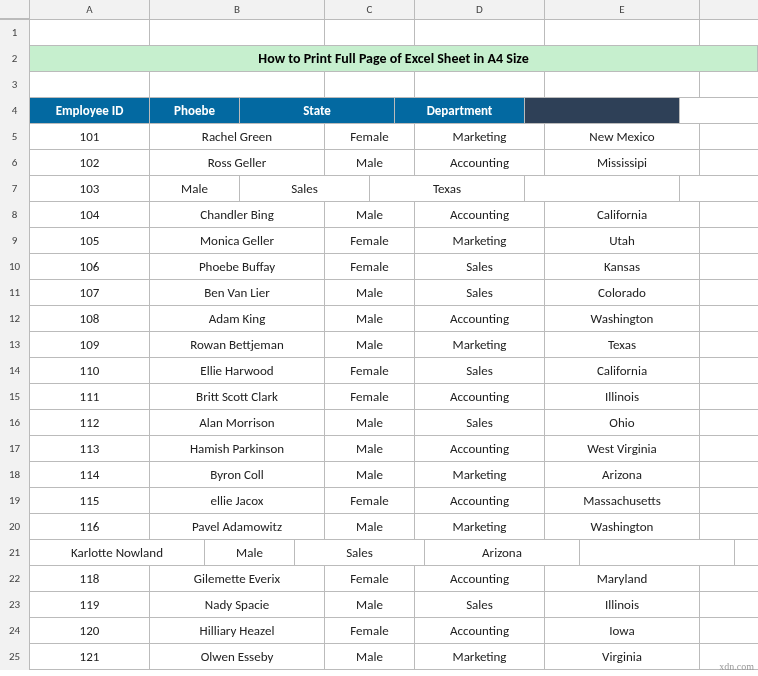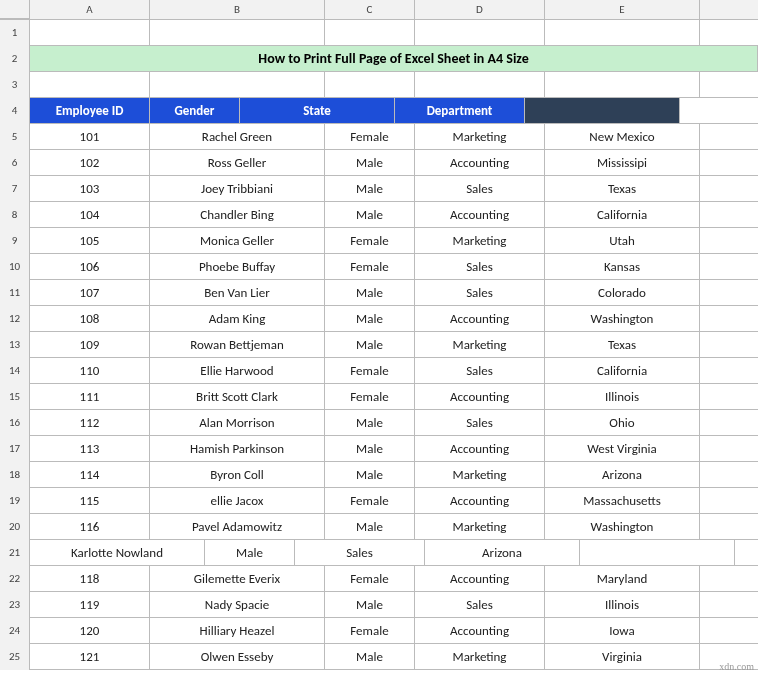--- a/index.html
+++ b/index.html
@@ -87,21 +87,21 @@
       font-size: 14px;
       text-align: center;
       border-right: 1px solid #bbb;
       line-height: 26px;
       padding: 0 4px;
       color: #000;
     }
 
     
     .header-cell {
-      background: #1d4ed8;
+      background: #0369a1;
       color: #fff;
       font-weight: bold;
       text-align: center;
       border-right: 1px solid #bbb;
       line-height: 26px;
       padding: 0 4px;
       font-size: 13px;
     }
 
     
@@ -150,21 +150,21 @@
     <div class="cell col-c"></div>
     <div class="cell col-d"></div>
     <div class="cell col-e"></div>
     <div class="cell col-f"></div>
     <div class="cell" style="width:155px;min-width:155px;"></div>
   </div>
 
   <div class="data-row">
     <div class="row-num-cell col-a">4</div>
     <div class="header-cell col-b">Employee ID</div>
-    <div class="header-cell col-d">Gender</div>
+    <div class="header-cell col-d">Phoebe</div>
     <div class="header-cell col-f">State</div>
     <div class="header-cell col-e">Department</div>
     <div class="header-cell" style="width:155px;min-width:155px;background:#2e4057;"></div>
   </div>
 
   <div id="data-rows-container">
       <div class="data-row">
         <div class="row-num-cell col-a">5</div>
         <div class="cell col-b">101</div>
         <div class="cell col-c">Rachel Green</div>
@@ -178,21 +178,20 @@
         <div class="cell col-b">102</div>
         <div class="cell col-c">Ross Geller</div>
         <div class="cell col-d">Male</div>
         <div class="cell col-e">Accounting</div>
         <div class="cell col-f">Mississipi</div>
         <div class="cell" style="width: 155px; min-width: 155px;"></div>
       </div>
       <div class="data-row">
         <div class="row-num-cell col-a">7</div>
         <div class="cell col-b">103</div>
-        <div class="cell col-c">Joey Tribbiani</div>
         <div class="cell col-d">Male</div>
         <div class="cell col-e">Sales</div>
         <div class="cell col-f">Texas</div>
         <div class="cell" style="width: 155px; min-width: 155px;"></div>
       </div>
       <div class="data-row">
         <div class="row-num-cell col-a">8</div>
         <div class="cell col-b">104</div>
         <div class="cell col-c">Chandler Bing</div>
         <div class="cell col-d">Male</div>

